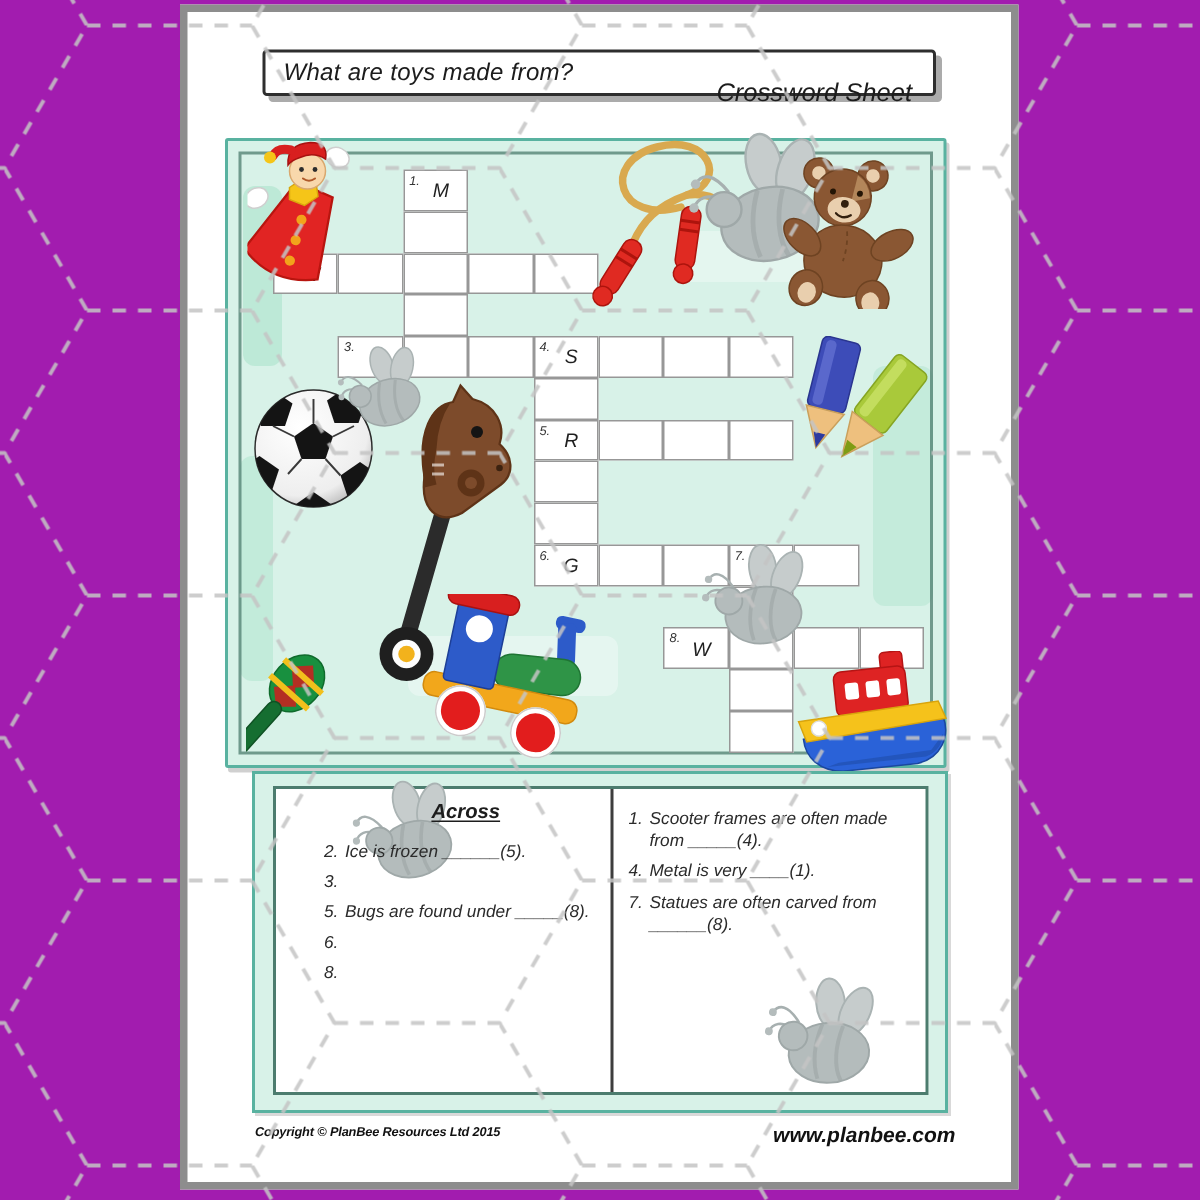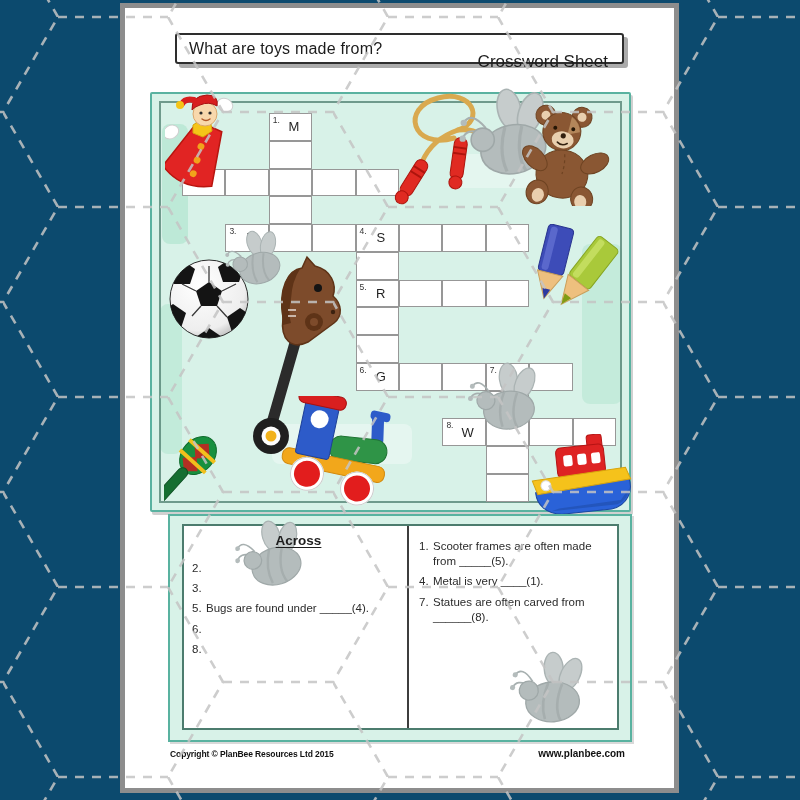--- a/index.html
+++ b/index.html
@@ -1,18 +1,18 @@
 <!DOCTYPE html>
 <html><head>
 <meta charset="utf-8">
 <style>
   html,body{margin:0;padding:0;background:#ffffff;}
   *{box-sizing:border-box;}
-  #stage{position:relative;width:800px;height:800px;background:#0c4a6e;overflow:hidden;
-         font-family:"Liberation Sans",sans-serif;color:#222;}
+  #stage{position:relative;width:800px;height:800px;background:#a21caf;overflow:hidden;
+         font-family:"Liberation Sans",sans-serif;color:#222;font-style:italic;}
   
   #page{position:absolute;left:120px;top:3px;width:559px;height:790px;background:#ffffff;
         border:5px solid #8d8d8d;}
   
   #header-box{position:absolute;left:50px;top:25px;width:449px;height:31px;background:#fff;
               border:2px solid #2e2e2e;border-radius:3px;box-shadow:4px 4px 0 #ababab;}
   #header-title{position:absolute;left:12px;top:5px;font-size:16px;letter-spacing:.2px;color:#1c1c1c;}
   #sheet-label{position:absolute;right:14px;top:17px;font-size:17px;color:#1c1c1c;}
   
   #crossword-panel{position:absolute;left:25px;top:84px;width:481px;height:420px;
@@ -28,36 +28,36 @@
   .cell .ltr{font-size:13px;color:#1f1f1f;padding-left:7px;}
   .toy{position:absolute;pointer-events:none;}
   
   #clues-frame{position:absolute;left:43px;top:506px;width:464px;height:228px;
                background:#d8f2e8;border:2px solid #59b2a0;
                box-shadow:2px 2px 0 rgba(160,160,160,.4);}
   #clues-box{position:absolute;left:12px;top:8px;width:437px;height:206px;background:#fff;
              border:2px solid #4c7c6e;}
   #clues-divider{position:absolute;left:223px;top:0;width:2px;height:100%;background:#3d3d3d;}
   .clue-col{position:absolute;top:0;height:100%;}
-  #col-across{left:0;width:229px;}
+  #col-across{left:0;width:229px;padding-left:24px;}
   #col-down{left:225px;width:208px;}
   .clue-heading{margin:7px auto 0 auto;text-align:center;font-size:13.5px;font-weight:bold;
                 text-decoration:underline;text-underline-offset:2px;color:#1d1d1d;position:relative;z-index:3;}
   .clue-list{position:relative;z-index:3;margin-top:13px;padding-left:8px;}
   #col-down .clue-list{padding-left:10px;}
   .clue{display:flex;margin-bottom:5px;font-size:11.5px;line-height:1.32;color:#2b2b2b;}
   .clue .cnum{min-width:14px;}
   #col-across .clue .ctxt{width:188px;}
   #col-down .clue .ctxt{width:180px;}
   .bee-box{position:absolute;pointer-events:none;z-index:2;}
   
   #footer-copyright{position:absolute;left:45px;top:741px;font-size:8.5px;font-weight:bold;
                     letter-spacing:-.1px;color:#111;}
-  #footer-website{position:absolute;left:368px;top:740px;width:132px;text-align:right;
-                  font-size:10px;font-weight:bold;color:#111;}
+  #footer-website{position:absolute;left:380px;top:740px;width:132px;text-align:right;
+                  font-size:14px;font-weight:bold;color:#111;}
   
   #hex-overlay{position:absolute;left:0;top:0;pointer-events:none;z-index:50;}
 </style>
 </head>
 <body>
 
 <div id="stage">
   <div id="page">
 
     <div id="header-box">
@@ -319,45 +319,46 @@
         <div id="clues-divider"></div>
 
         <div class="clue-col" id="col-across">
           <svg class="bee-box" style="left:46px;top:-6px" width="82" height="72" viewBox="0 0 100 90">
               <use href="#bee" transform="rotate(-4 50 45)"></use>
             </svg>
           <div class="clue-heading">Across</div>
           <div class="clue-list" id="across-list">
               <div class="clue">
                 <span class="cnum">2.</span>
+                <span class="ctxt">Ice is frozen ______(5).</span>
               </div>
               <div class="clue">
                 <span class="cnum">3.</span>
               </div>
               <div class="clue">
                 <span class="cnum">5.</span>
-                <span class="ctxt">Bugs are found under _____(4).</span>
+                <span class="ctxt">Bugs are found under _____(8).</span>
               </div>
               <div class="clue">
                 <span class="cnum">6.</span>
               </div>
               <div class="clue">
                 <span class="cnum">8.</span>
               </div>
             </div>
         </div>
 
         <div class="clue-col" id="col-down">
           <svg class="bee-box" style="left:95px;top:125px" width="90" height="78" viewBox="0 0 100 90">
               <use href="#bee" transform="rotate(8 50 45)"></use>
             </svg>
           <div class="clue-list" id="down-list">
               <div class="clue">
                 <span class="cnum">1.</span>
-                <span class="ctxt">Scooter frames are often made from _____(5).</span>
+                <span class="ctxt">Scooter frames are often made from _____(4).</span>
               </div>
               <div class="clue">
                 <span class="cnum">4.</span>
                 <span class="ctxt">Metal is very ____(1).</span>
               </div>
               <div class="clue">
                 <span class="cnum">7.</span>
                 <span class="ctxt">Statues are often carved from ______(8).</span>
               </div>
             </div>

